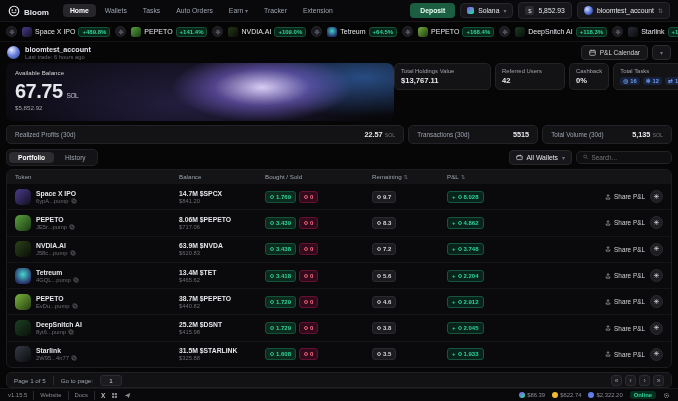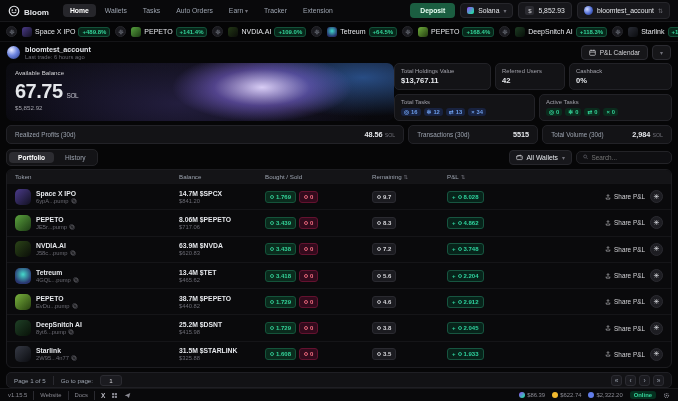--- a/index.html
+++ b/index.html
@@ -46,21 +46,21 @@
     background:
       radial-gradient(ellipse 120px 46px at 66% 42%, rgba(226,214,255,.95), rgba(126,102,214,.55) 40%, rgba(40,36,80,0) 75%),
       radial-gradient(ellipse 190px 60px at 92% 25%, rgba(64,130,226,.55), rgba(10,14,30,0) 65%),
       radial-gradient(ellipse 280px 90px at 45% 70%, rgba(60,50,110,.5), rgba(8,8,14,0) 70%),
       linear-gradient(#0c0c12,#08080c);
     padding:6px 9px; display:flex; flex-direction:column; }
   .banner-label { color:#d4d4d8; font-size:6.2px; }
   .banner-amount { margin-top:4px; font-size:20px; font-weight:bold; letter-spacing:-.5px; display:flex; align-items:baseline; gap:4px; }
   .banner-unit { font-size:6.5px; font-weight:normal; color:#c0c0ca; }
   .banner-usd { color:#a1a1aa; font-size:6.2px; margin-top:1px; }
-  .hero-cards { width:278px; display:flex; flex-direction:column; gap:4px; }
+  .hero-cards { width:278px; display:flex; flex-direction:row; gap:4px; }
   .cards-top { display:grid; grid-template-columns:97px 70px 1fr; gap:4px; height:27px; }
   .cards-bot { display:grid; grid-template-columns:1.06fr 1fr; gap:4px; height:27px; }
   .scard { background:#131316; border:1px solid #222227; border-radius:5px; padding:4px 6px; display:flex; flex-direction:column; justify-content:space-between; }
   .scard-label { color:#a1a1aa; font-size:5.9px; }
   .scard-value { font-weight:bold; font-size:7.6px; }
   .task-badges { display:flex; gap:3px; }
   .tbadge { border-radius:3px; padding:1px 3px; font-size:5.8px; font-weight:bold; display:flex; align-items:center; gap:2px; }
   .tbadge.blue { background:#18223f; color:#6d9eeb; }
   .tbadge.green { background:#0b2b1d; color:#34d399; }
 
@@ -344,29 +344,29 @@
             </span>
         </span>
       </div>
     </div>
   </div>
 </div>
 
 <div class="summary">
   <div class="sumcard wide">
     <span class="sum-label">Realized Profits (30d)</span>
-    <span class="sum-value"><span>48.56</span><span class="sum-unit">SOL</span></span>
+    <span class="sum-value"><span>22.57</span><span class="sum-unit">SOL</span></span>
   </div>
   <div class="sumcard small">
     <span class="sum-label">Transactions (30d)</span>
     <span class="sum-value">5515</span>
   </div>
   <div class="sumcard small">
     <span class="sum-label">Total Volume (30d)</span>
-    <span class="sum-value"><span>2,984</span><span class="sum-unit">SOL</span></span>
+    <span class="sum-value"><span>5,135</span><span class="sum-unit">SOL</span></span>
   </div>
 </div>
 
 <div class="tabsrow">
   <div class="seg">
     <button class="seg-btn active">Portfolio</button>
     <button class="seg-btn">History</button>
   </div>
   <div class="filters">
     <div class="chip">

